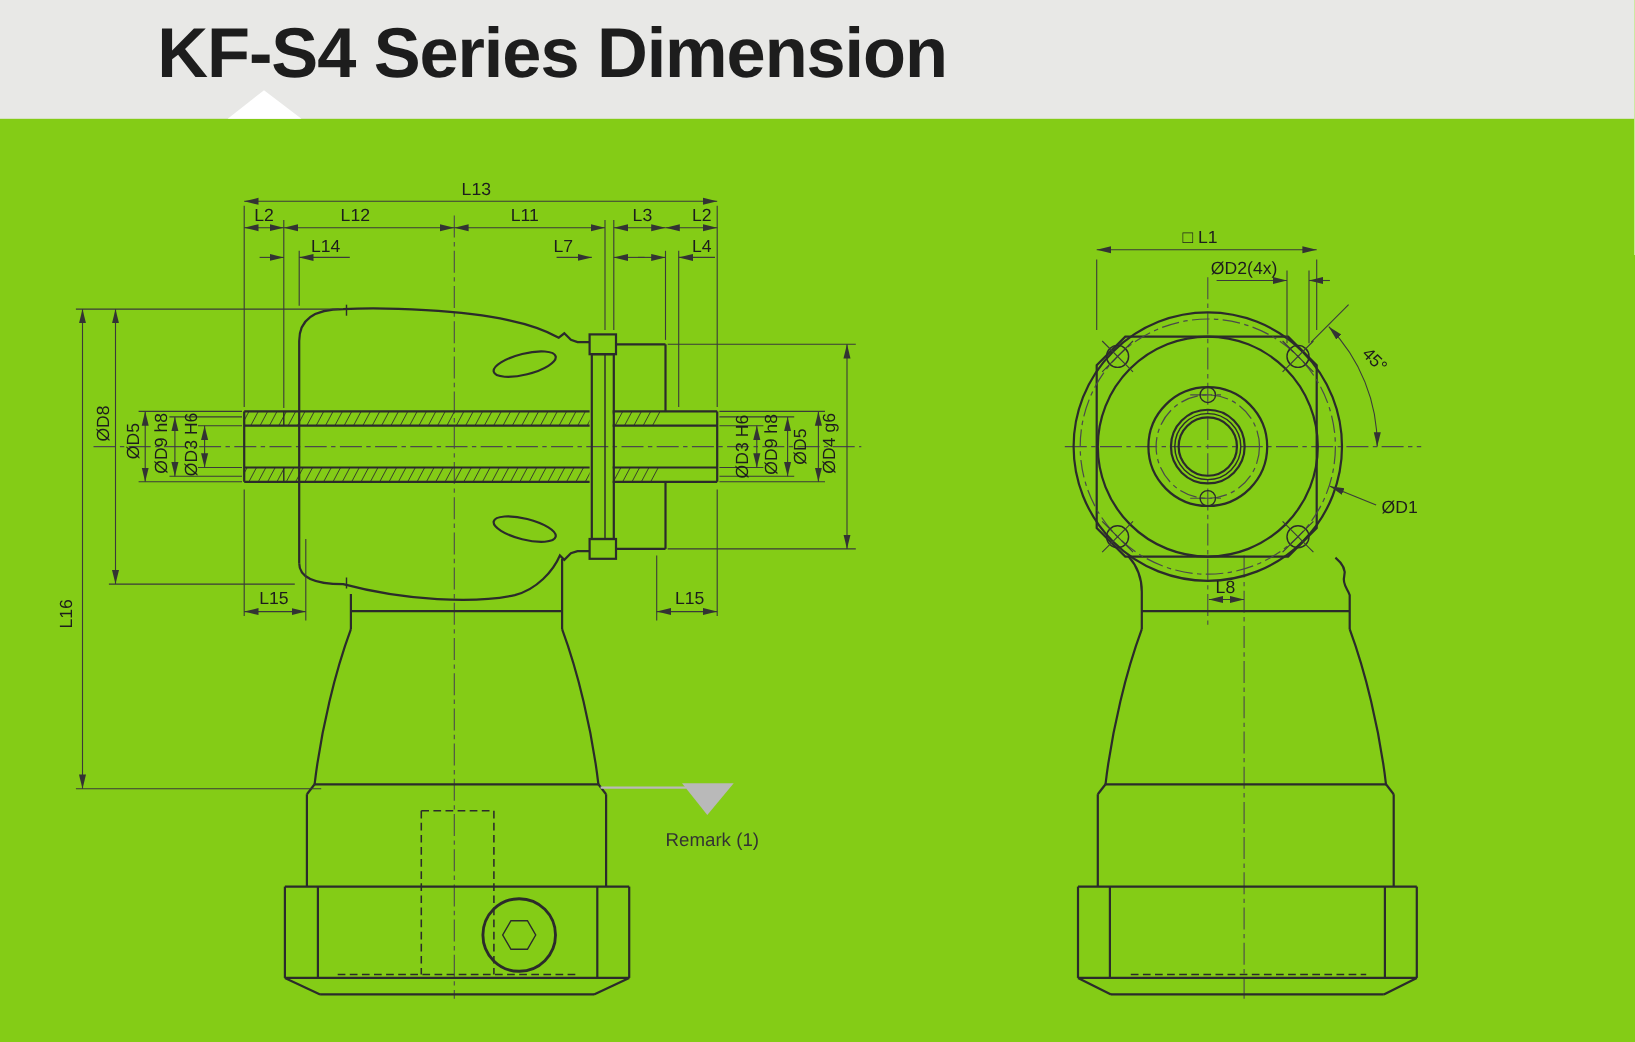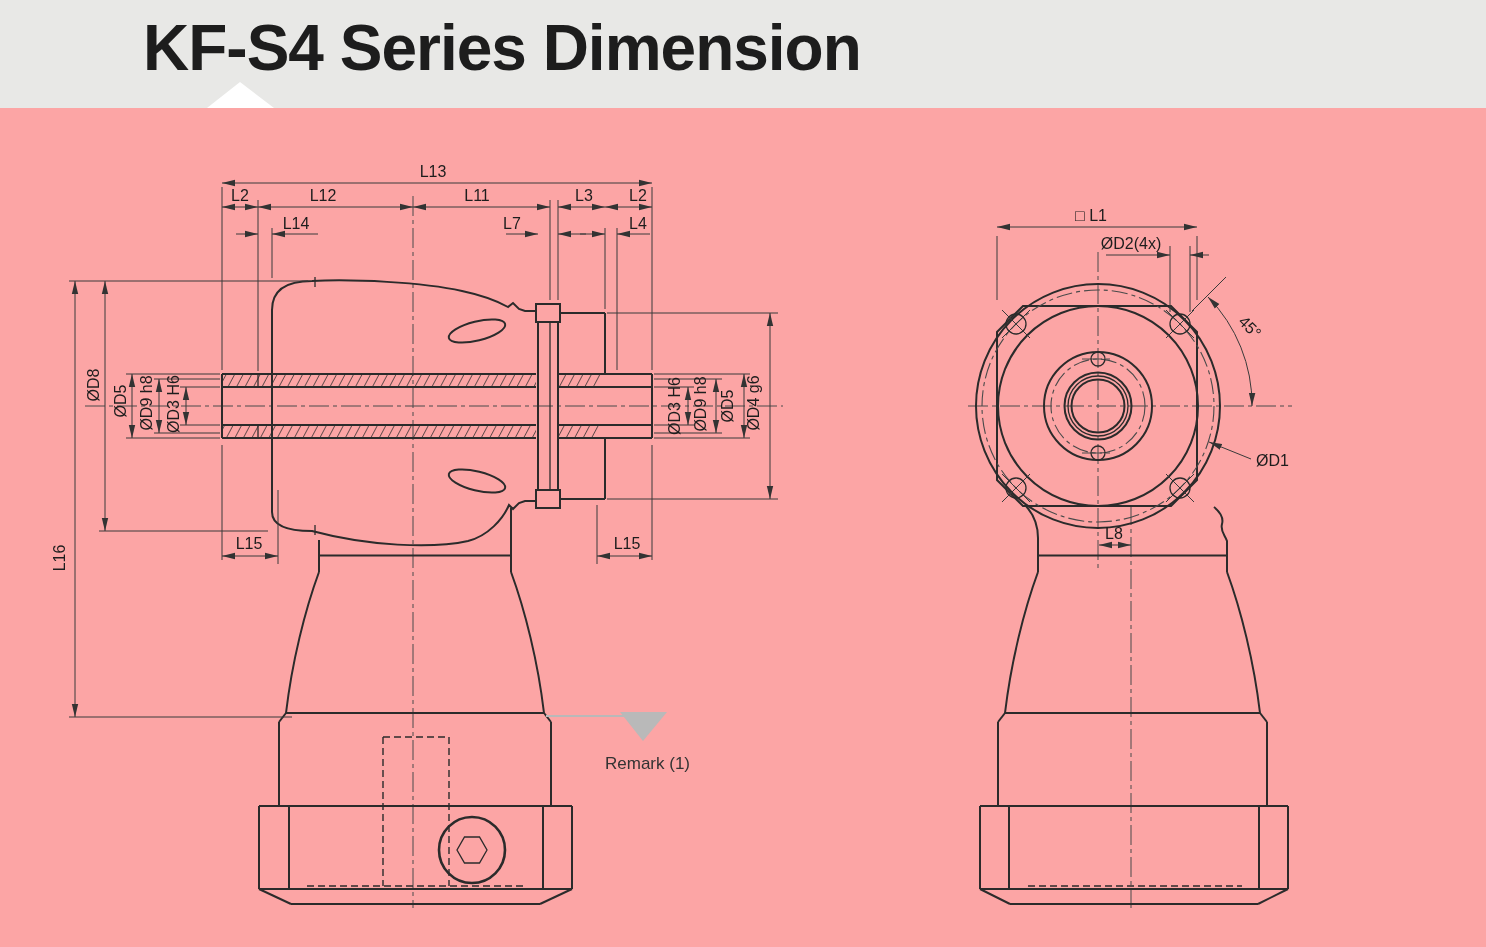--- a/index.html
+++ b/index.html
@@ -1,16 +1,16 @@
 <!DOCTYPE html>
 <html><head>
 <meta charset="utf-8">
 <style>
   html,body{margin:0;padding:0;background:#fff;}
-  .page{position:relative;width:1486px;height:947px;background:#fca5a5;overflow:hidden;
+  .page{position:relative;width:1486px;height:947px;background:#84cc16;overflow:hidden;
         font-family:"Liberation Sans", sans-serif;}
   svg{display:block}
   .main{stroke:#2b2b2b;stroke-width:2;fill:none;}
   .thin{stroke:#2b2b2b;stroke-width:1.3;fill:none;}
   .dim{stroke:#3a3a3a;stroke-width:1;fill:none;}
   .cl{stroke:#4a4a4a;stroke-width:1;fill:none;stroke-dasharray:20 4 4 4;}
   .clc{stroke:#4a4a4a;stroke-width:1.1;fill:none;stroke-dasharray:16 4 4 4;}
   .dash{stroke:#2b2b2b;stroke-width:1.4;fill:none;stroke-dasharray:7 4;}
   .dl{marker-start:url(#arr);marker-end:url(#arr);}
   .dt{marker-end:url(#arr);}

